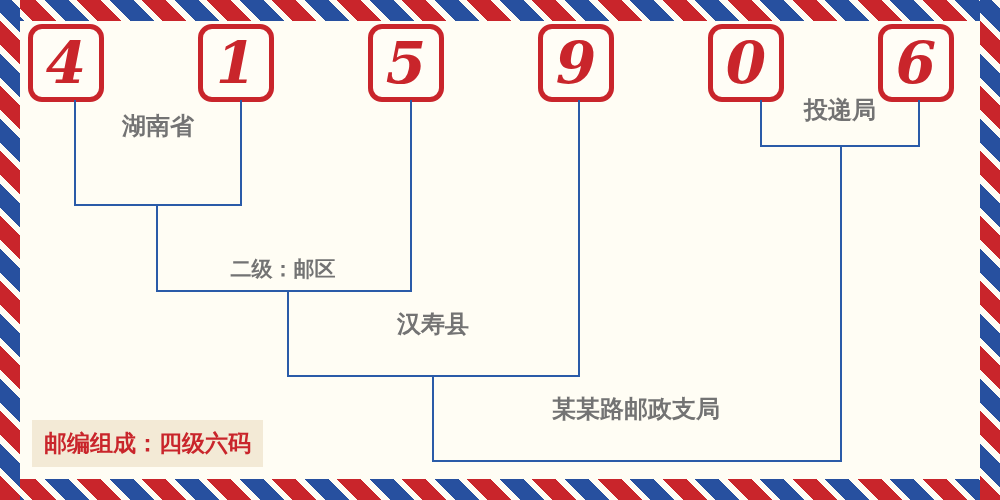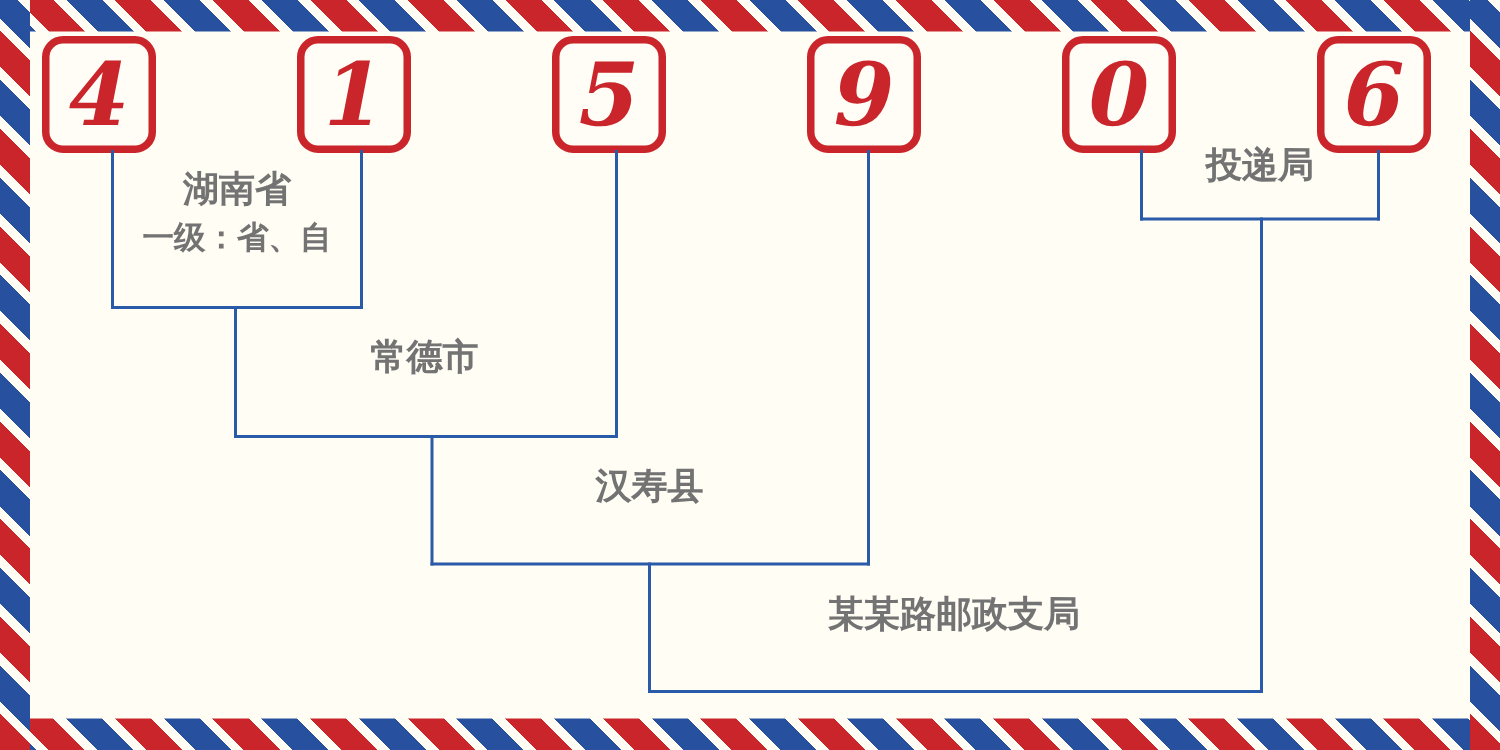--- a/index.html
+++ b/index.html
@@ -131,24 +131,24 @@
   <div class="line v l8"></div>
   <div class="line h l9"></div>
   <div class="line v l10"></div>
   <div class="line v l11"></div>
   <div class="line h l12"></div>
   <div class="line v l13"></div>
   <div class="line h l14"></div>
   <div class="line v l15"></div>
 
   <div class="lvl-name n1">湖南省</div>
-  <div class="lvl-desc d1a">一级：省、自</div>
 
-  <div class="lvl-name n2">常德市</div>
+  <div class="lvl-desc d2">二级：邮区</div>
 
   <div class="lvl-name n3">汉寿县</div>
 
   <div class="lvl-name n4">某某路邮政支局</div>
 
   <div class="lvl-name n5">投递局</div>
 
+  <div class="footer-label">邮编组成：四级六码</div>
 
 </div>
 
 </body></html>

